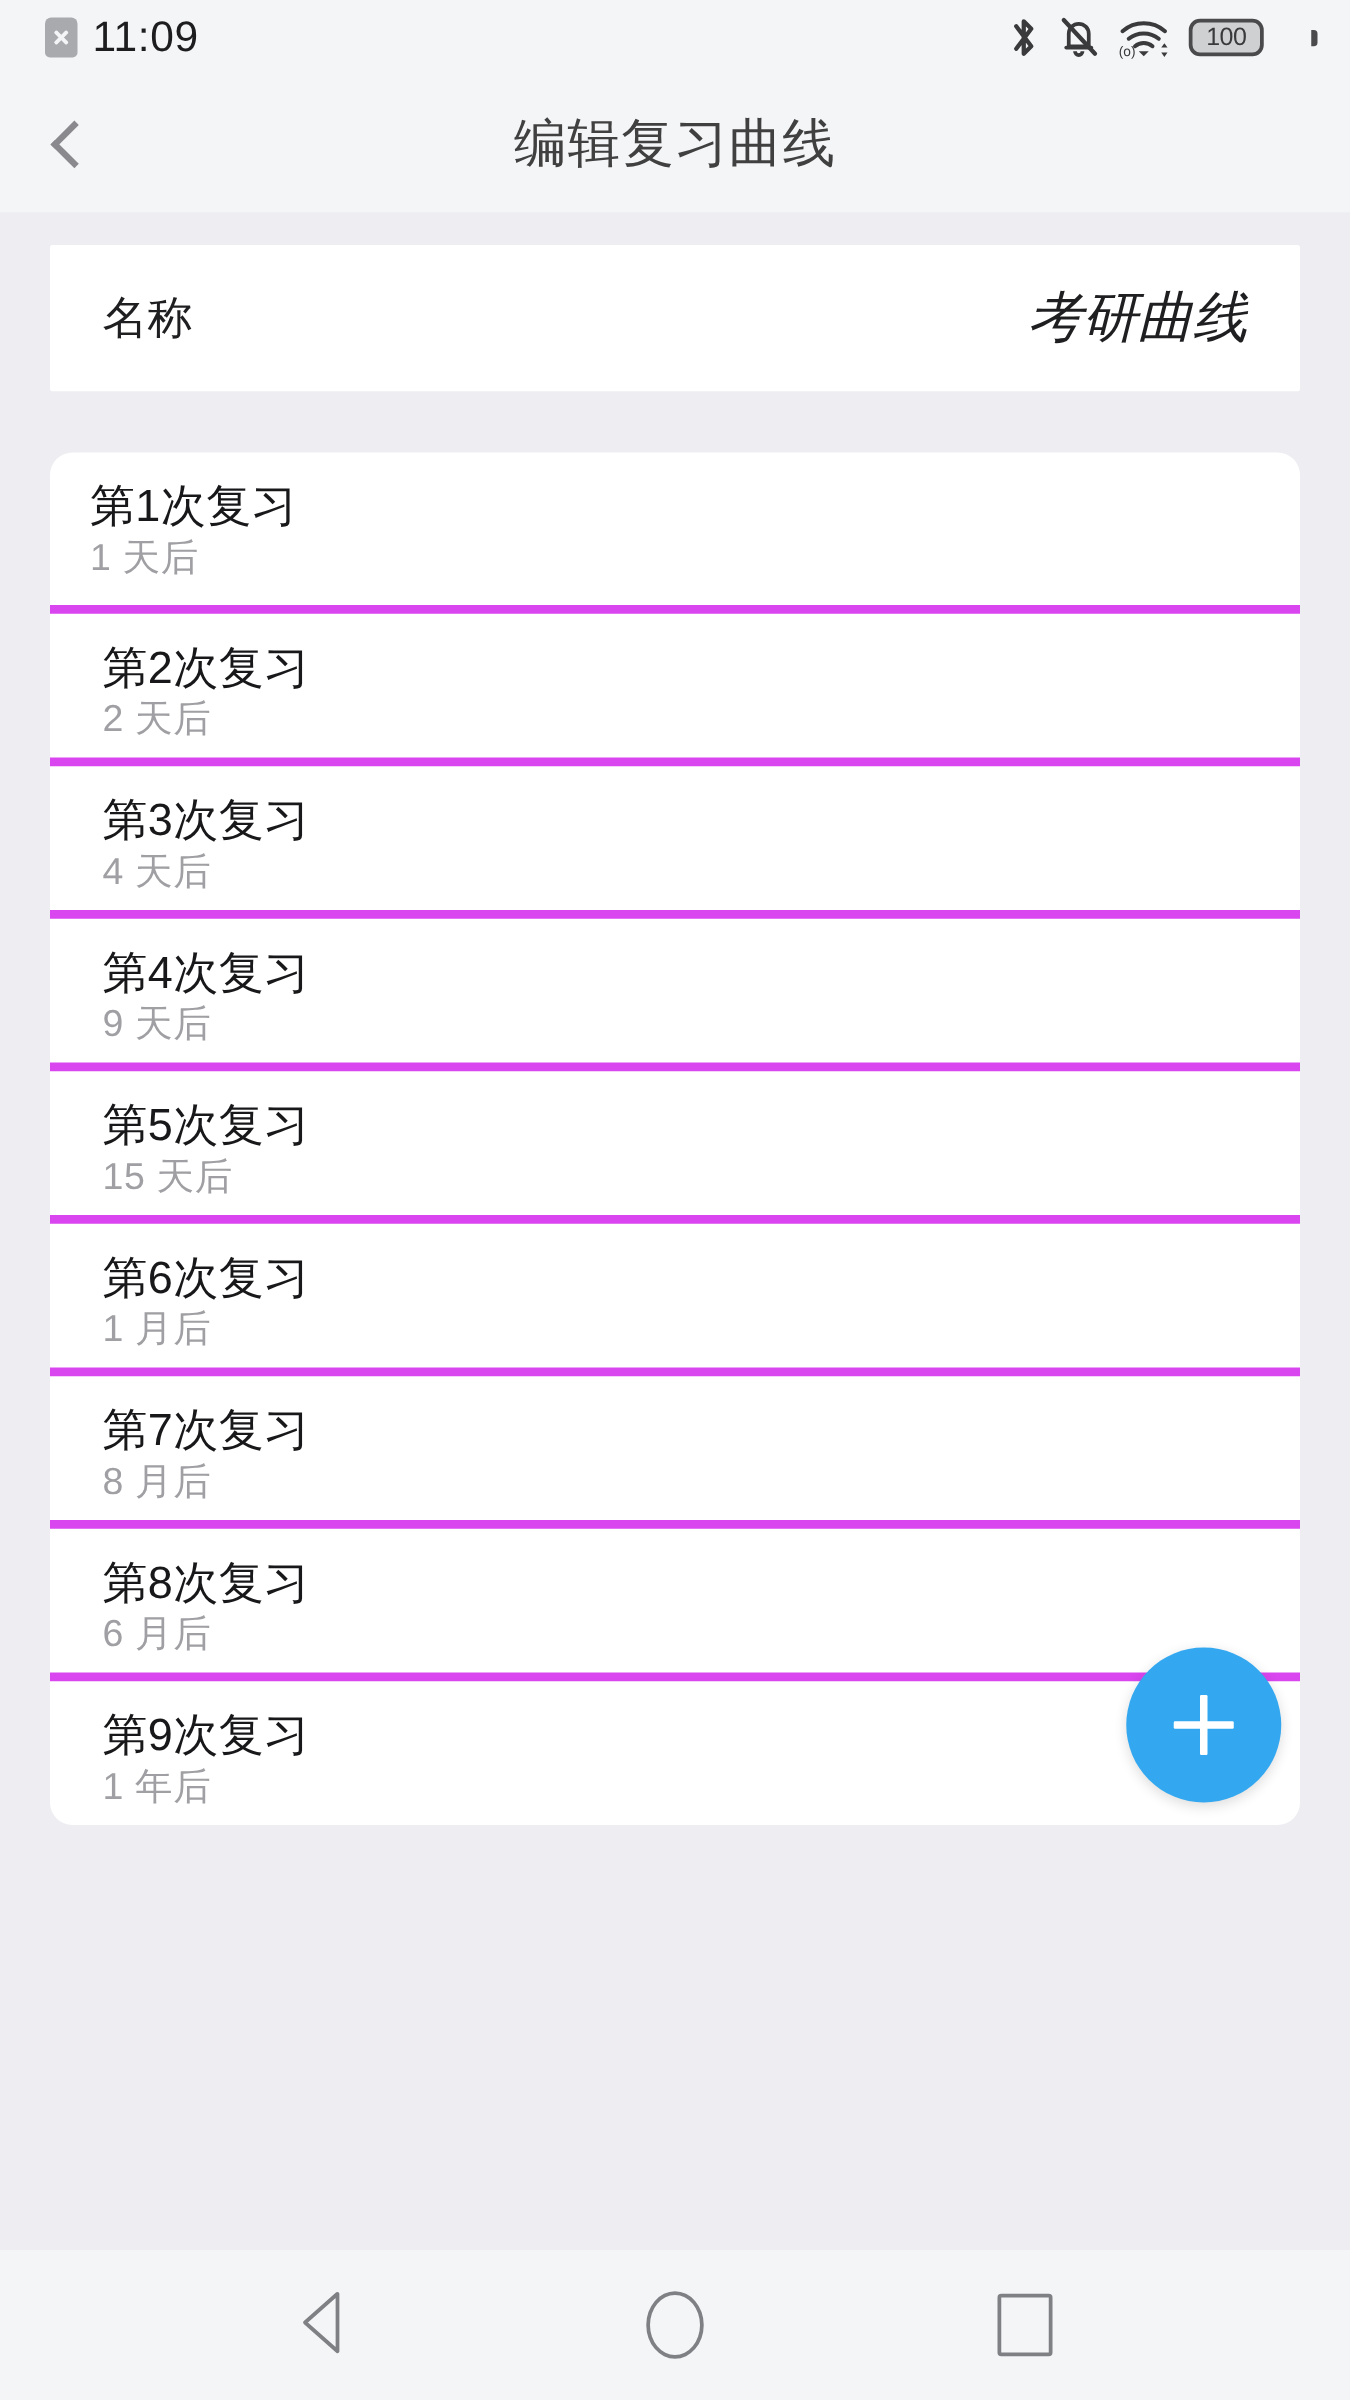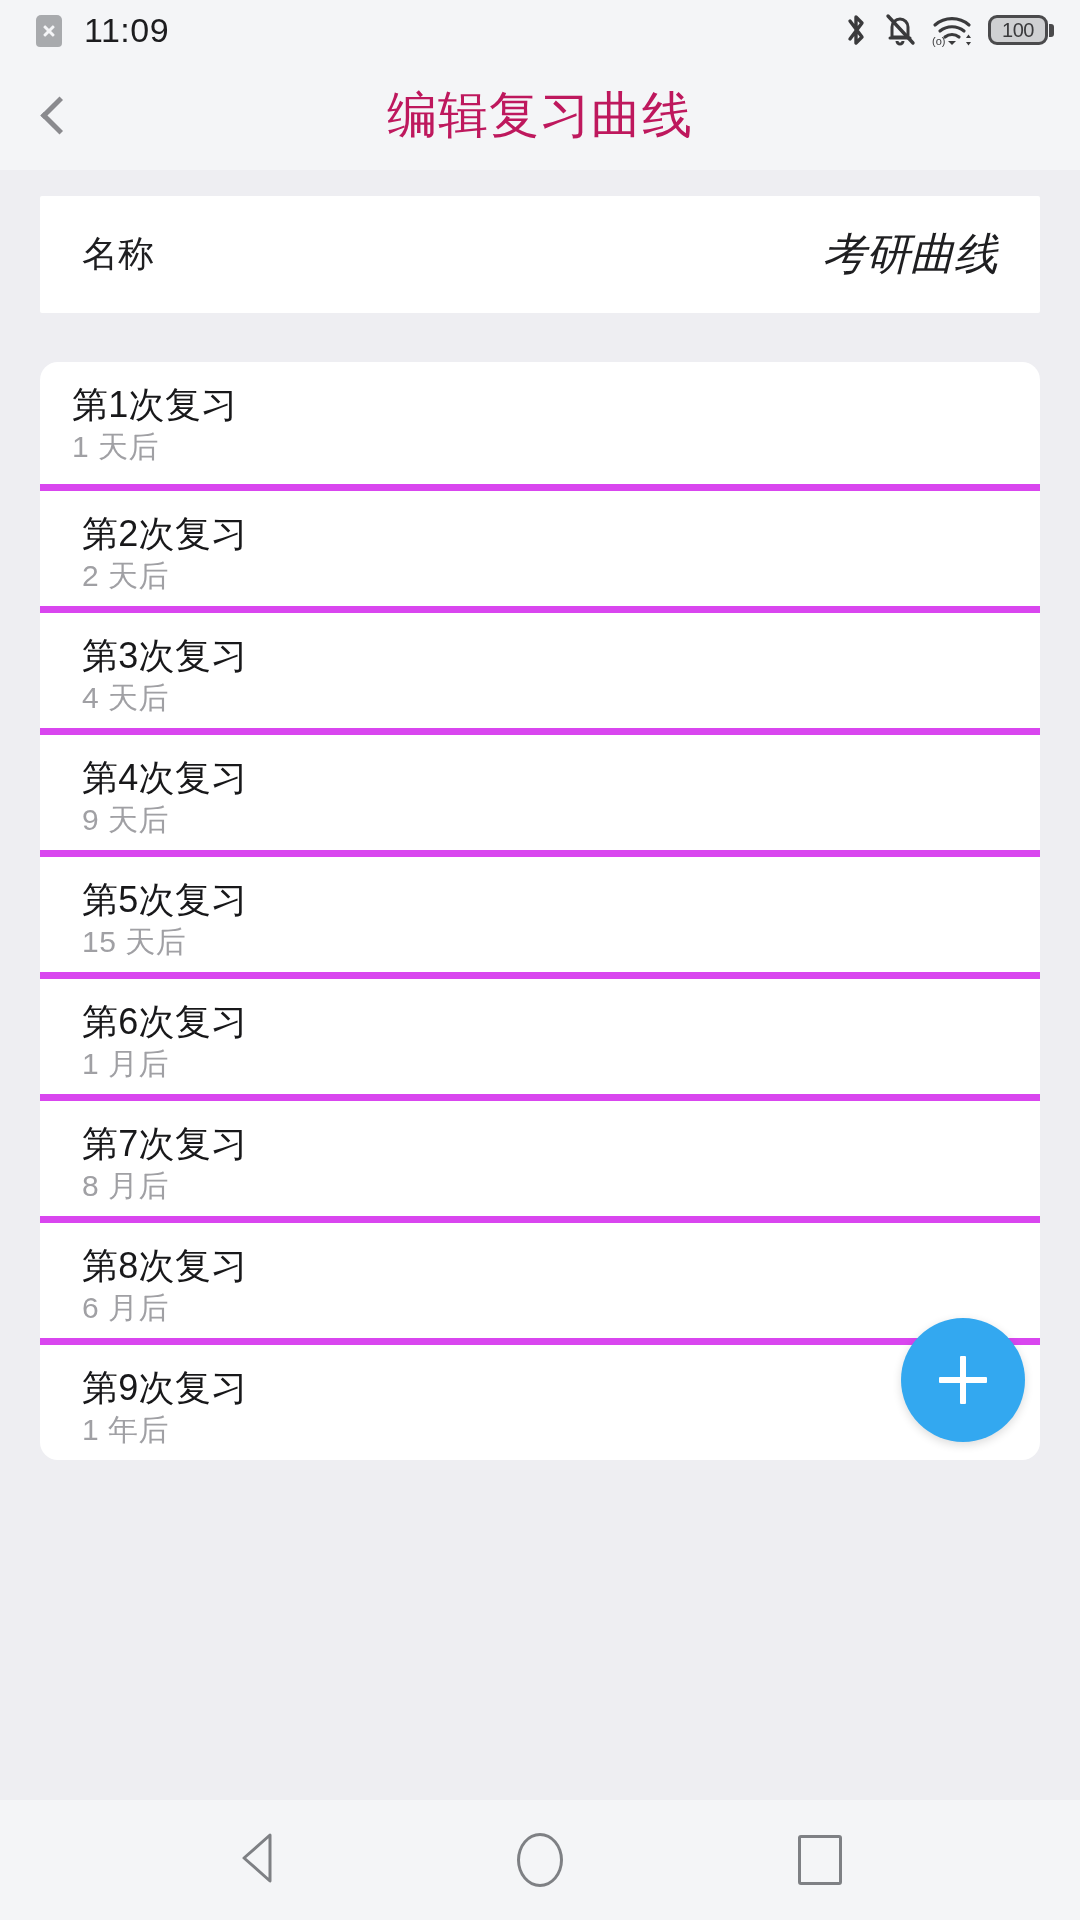--- a/index.html
+++ b/index.html
@@ -21,22 +21,22 @@
     height: 60px;
     background: #f4f5f7;
     display: flex;
     align-items: center;
     justify-content: space-between;
     padding: 0 26px 0 36px;
     box-sizing: border-box;
   }
   .status-left {
     display: flex;
-    align-items: flex-end;
-    gap: 22px;
+    align-items: center;
+    gap: 12px;
   }
   .sim-off-icon {
     width: 26px;
     height: 32px;
     background: #a8aaad;
     border-radius: 5px 5px 4px 4px;
     position: relative;
     display: inline-block;
   }
   .sim-off-icon::before,
@@ -62,20 +62,21 @@
   .status-right {
     display: flex;
     align-items: center;
     gap: 15px;
   }
   .status-right svg { display: block; }
   .battery-box {
     position: relative;
     display: flex;
     align-items: center;
+    gap: 37px;
   }
   .battery-shell {
     width: 60px;
     height: 30px;
     border: 3px solid #4a4a4c;
     border-radius: 9px;
     box-sizing: border-box;
     display: flex;
     align-items: center;
     justify-content: center;
@@ -118,22 +119,22 @@
     width: 22px;
     height: 22px;
     border-left: 5px solid #8a8a8e;
     border-bottom: 5px solid #8a8a8e;
     transform: rotate(45deg);
     margin-left: 7px;
   }
   .header-title {
     width: 100%;
     text-align: center;
-    font-size: 50px;
-    color: #be185d;
+    font-size: 42px;
+    color: #404040;
     letter-spacing: 1px;
   }
 
   
   .content {
     position: absolute;
     top: 170px;
     left: 0;
     right: 0;
     bottom: 120px;

